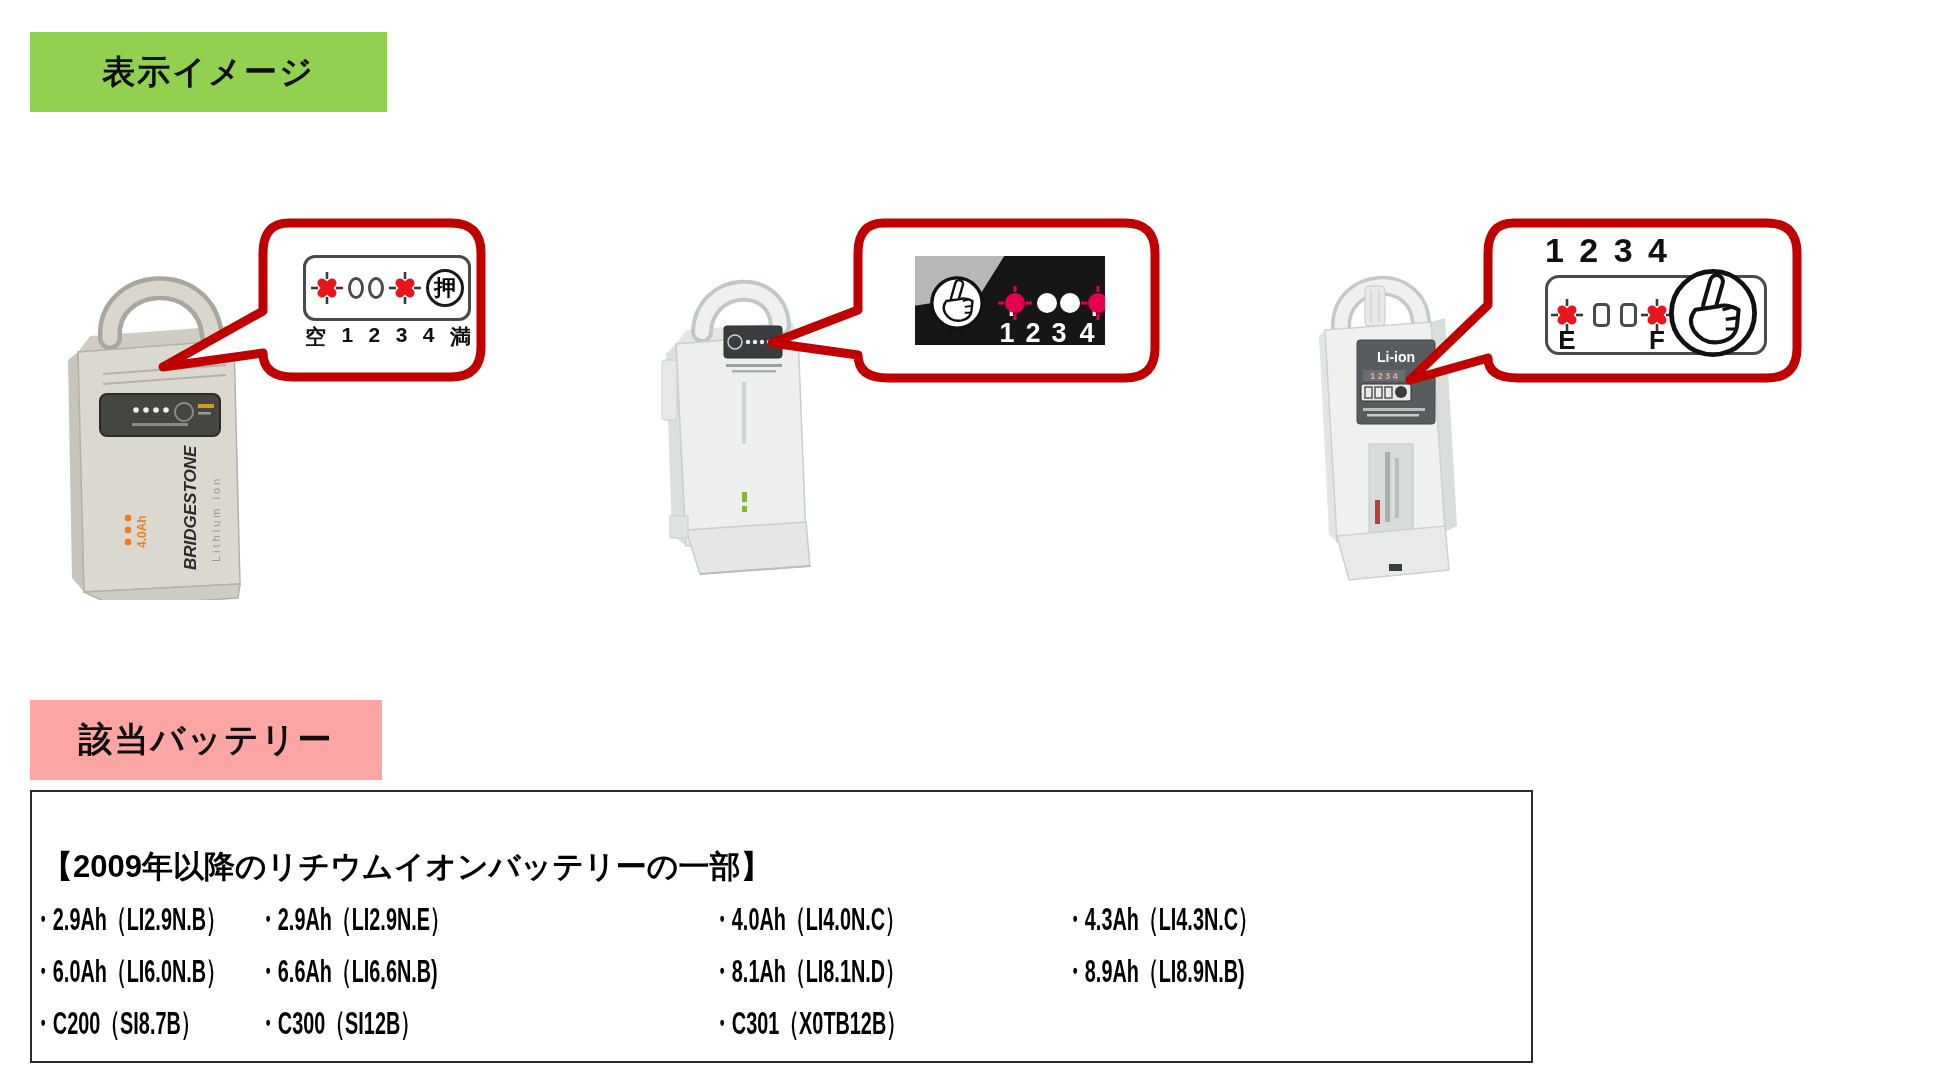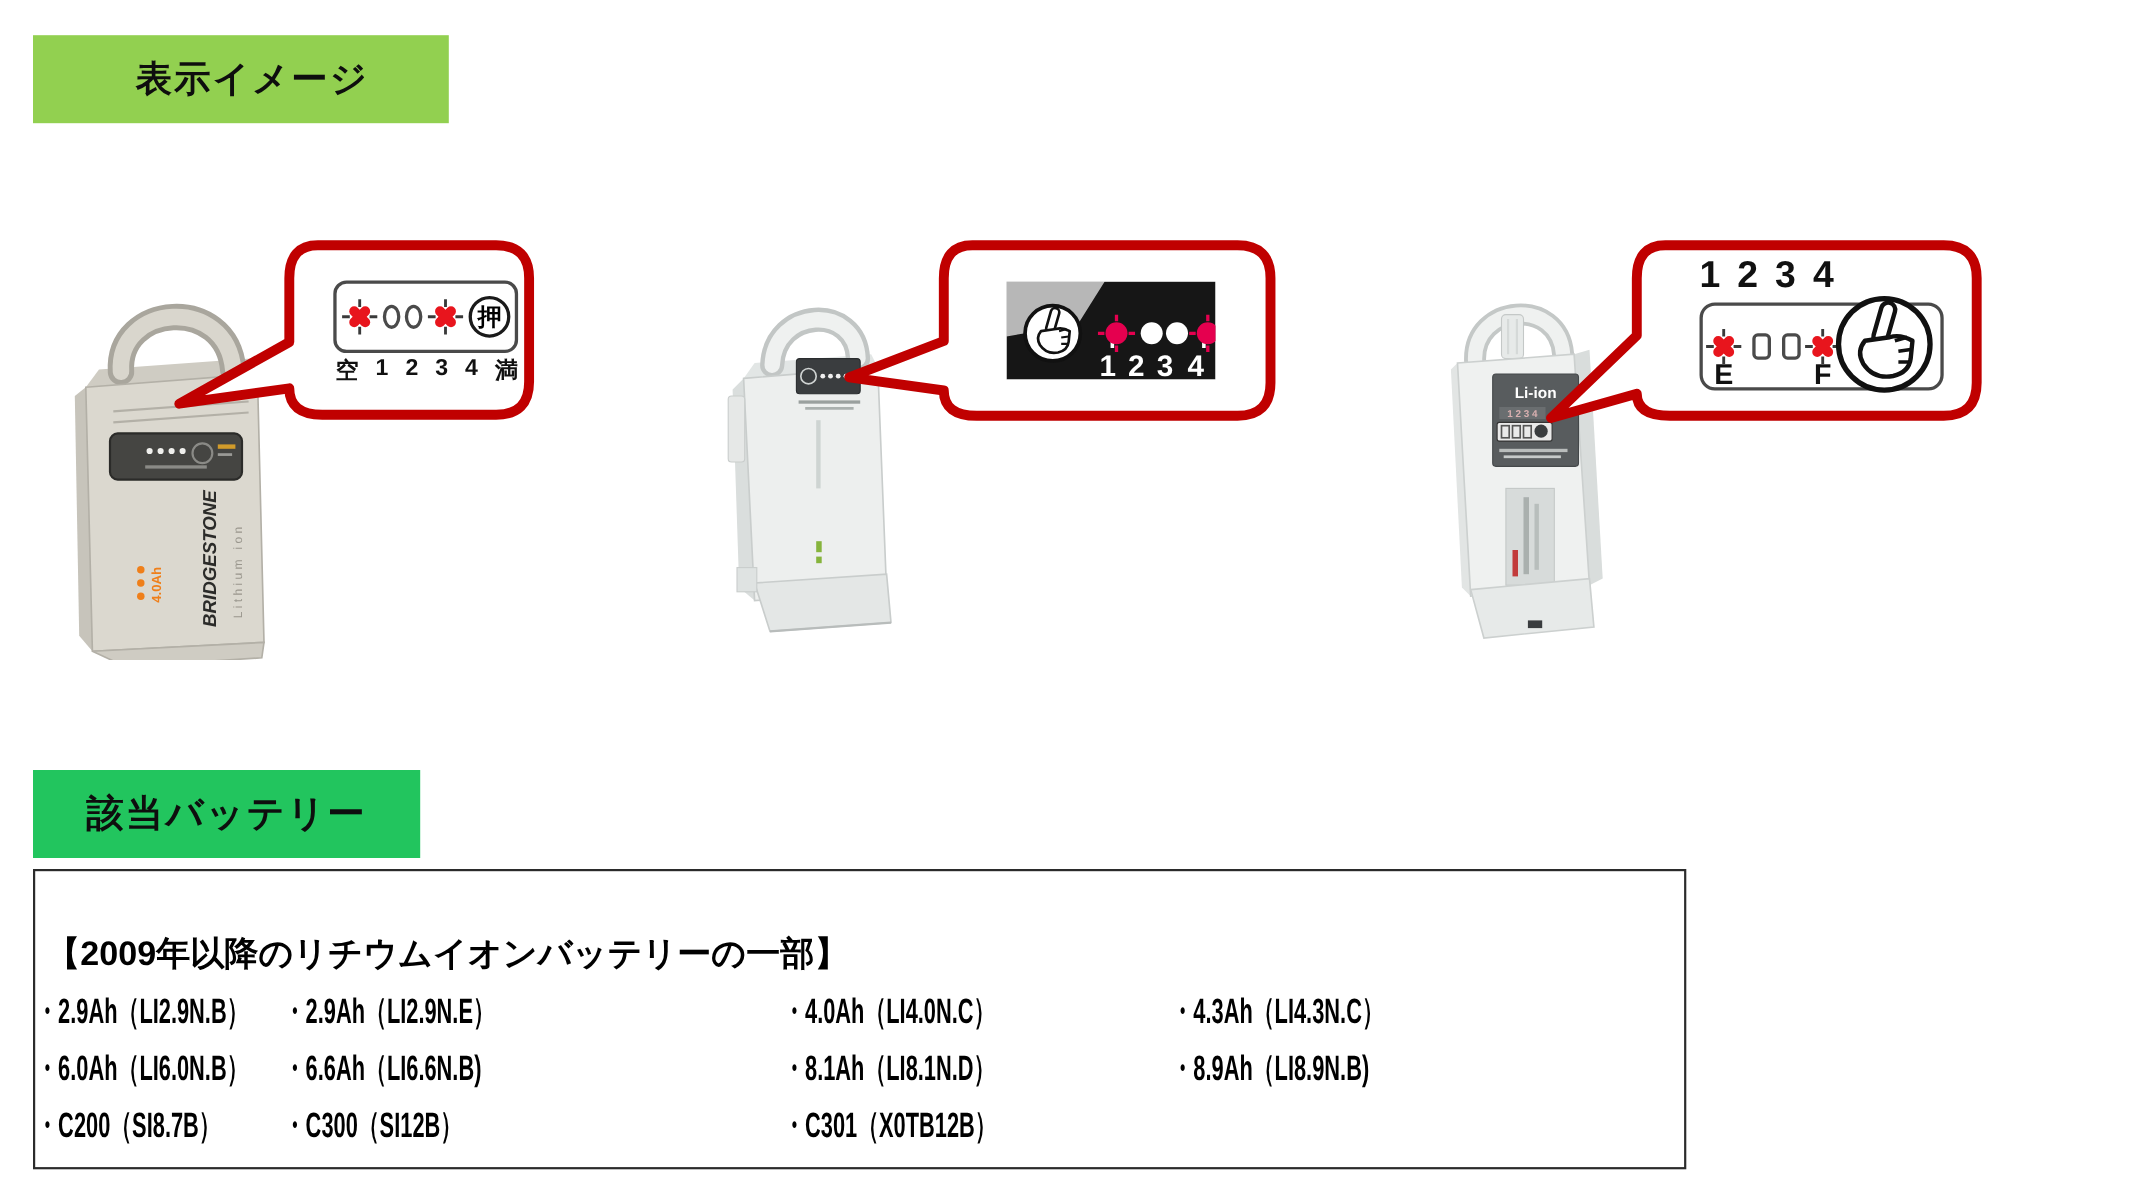--- a/index.html
+++ b/index.html
@@ -1,21 +1,21 @@
 <!DOCTYPE html>
 <html><head>
 <meta charset="utf-8">
 <style>
   html,body{margin:0;padding:0;background:#fff;}
   .page{position:relative;width:1959px;height:1082px;background:#fff;overflow:hidden;
         font-family:"Liberation Sans",sans-serif;color:#000;}
   .abs{position:absolute;}
   .hdr{display:flex;align-items:center;justify-content:center;font-weight:bold;color:#0e0e0e;}
-  .hdr-green{left:30px;top:32px;width:357px;height:80px;background:#92d050;font-size:33px;letter-spacing:2px;padding-left:21px;}
-  .hdr-blue{left:30px;top:700px;width:352px;height:80px;background:#22c55e;font-size:34px;letter-spacing:2px;}
+  .hdr-green{left:30px;top:32px;width:357px;height:80px;background:#92d050;font-size:33px;letter-spacing:2px;}
+  .hdr-blue{left:30px;top:700px;width:352px;height:80px;background:#fca5a5;font-size:34px;letter-spacing:2px;}
   svg{display:block;}
   .bubble path.bub{fill:#fff;stroke:#c00000;stroke-width:9;stroke-linejoin:round;}
   
   .c1-display{left:148px;top:40px;width:168px;height:66px;background:#fff;border:3px solid #4a4a4a;
               border-radius:12px;box-sizing:border-box;display:flex;align-items:center;gap:4px;padding:0 4px;}
   .led-off-oval{width:16px;height:22px;border:3px solid #4a4a4a;border-radius:50%;box-sizing:border-box;background:#fff;flex:none;}
   .led-off-sq{width:17px;height:24px;border:3px solid #4a4a4a;border-radius:5px;box-sizing:border-box;background:#fff;}
   .push-btn{width:38px;height:38px;border:3px solid #1a1a1a;border-radius:50%;box-sizing:border-box;flex:none;
             display:flex;align-items:center;justify-content:center;font-size:22px;font-weight:bold;}
   .c1-scale{left:150px;top:108px;width:166px;display:flex;justify-content:space-between;

